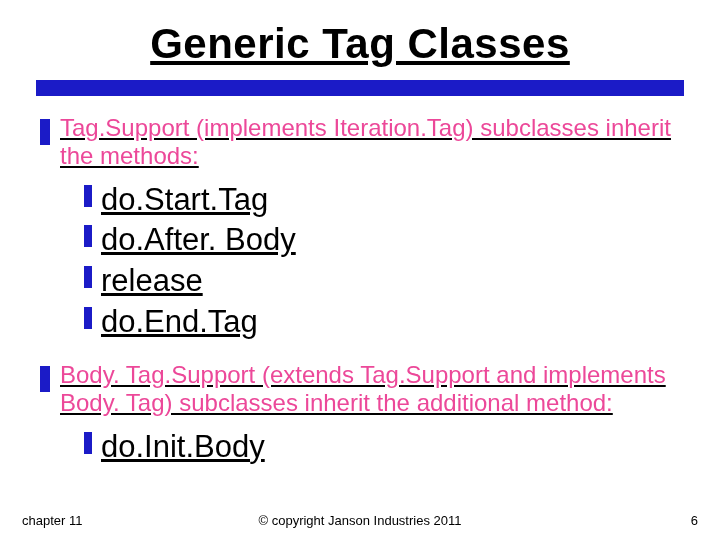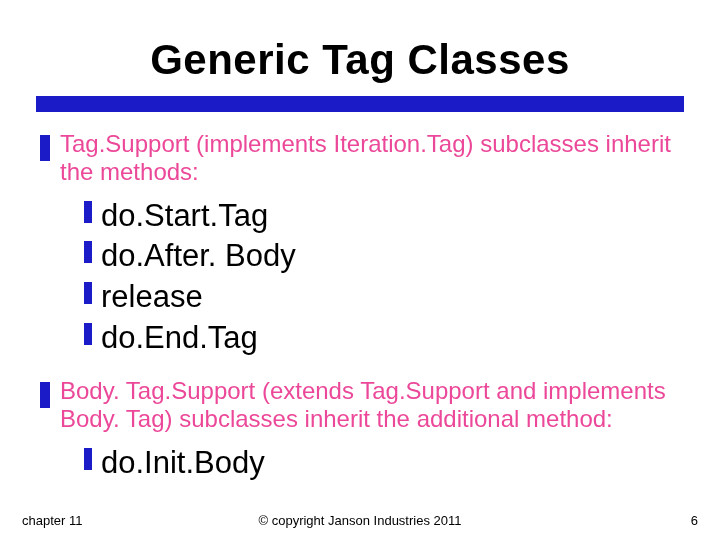--- a/index.html
+++ b/index.html
@@ -1,17 +1,17 @@
 <!DOCTYPE html>
 <html><head>
 <meta charset="utf-8">
 <style>
   * { margin: 0; padding: 0; box-sizing: border-box; }
   html, body { width: 720px; height: 540px; background: #fff; font-family: Arial, Helvetica, sans-serif; }
-  .slide { width: 720px; height: 540px; position: relative; padding: 36px 36px 0 36px; }
+  .slide { width: 720px; height: 540px; position: relative; padding: 20px 36px 0 36px; text-decoration: underline; }
   .title {
     font-family: "Arial Black", Arial, sans-serif;
     font-weight: 900;
     font-size: 42px;
     text-align: center;
     letter-spacing: 0.5px;
     color: #000;
   }
   .rule {
     height: 16px;

